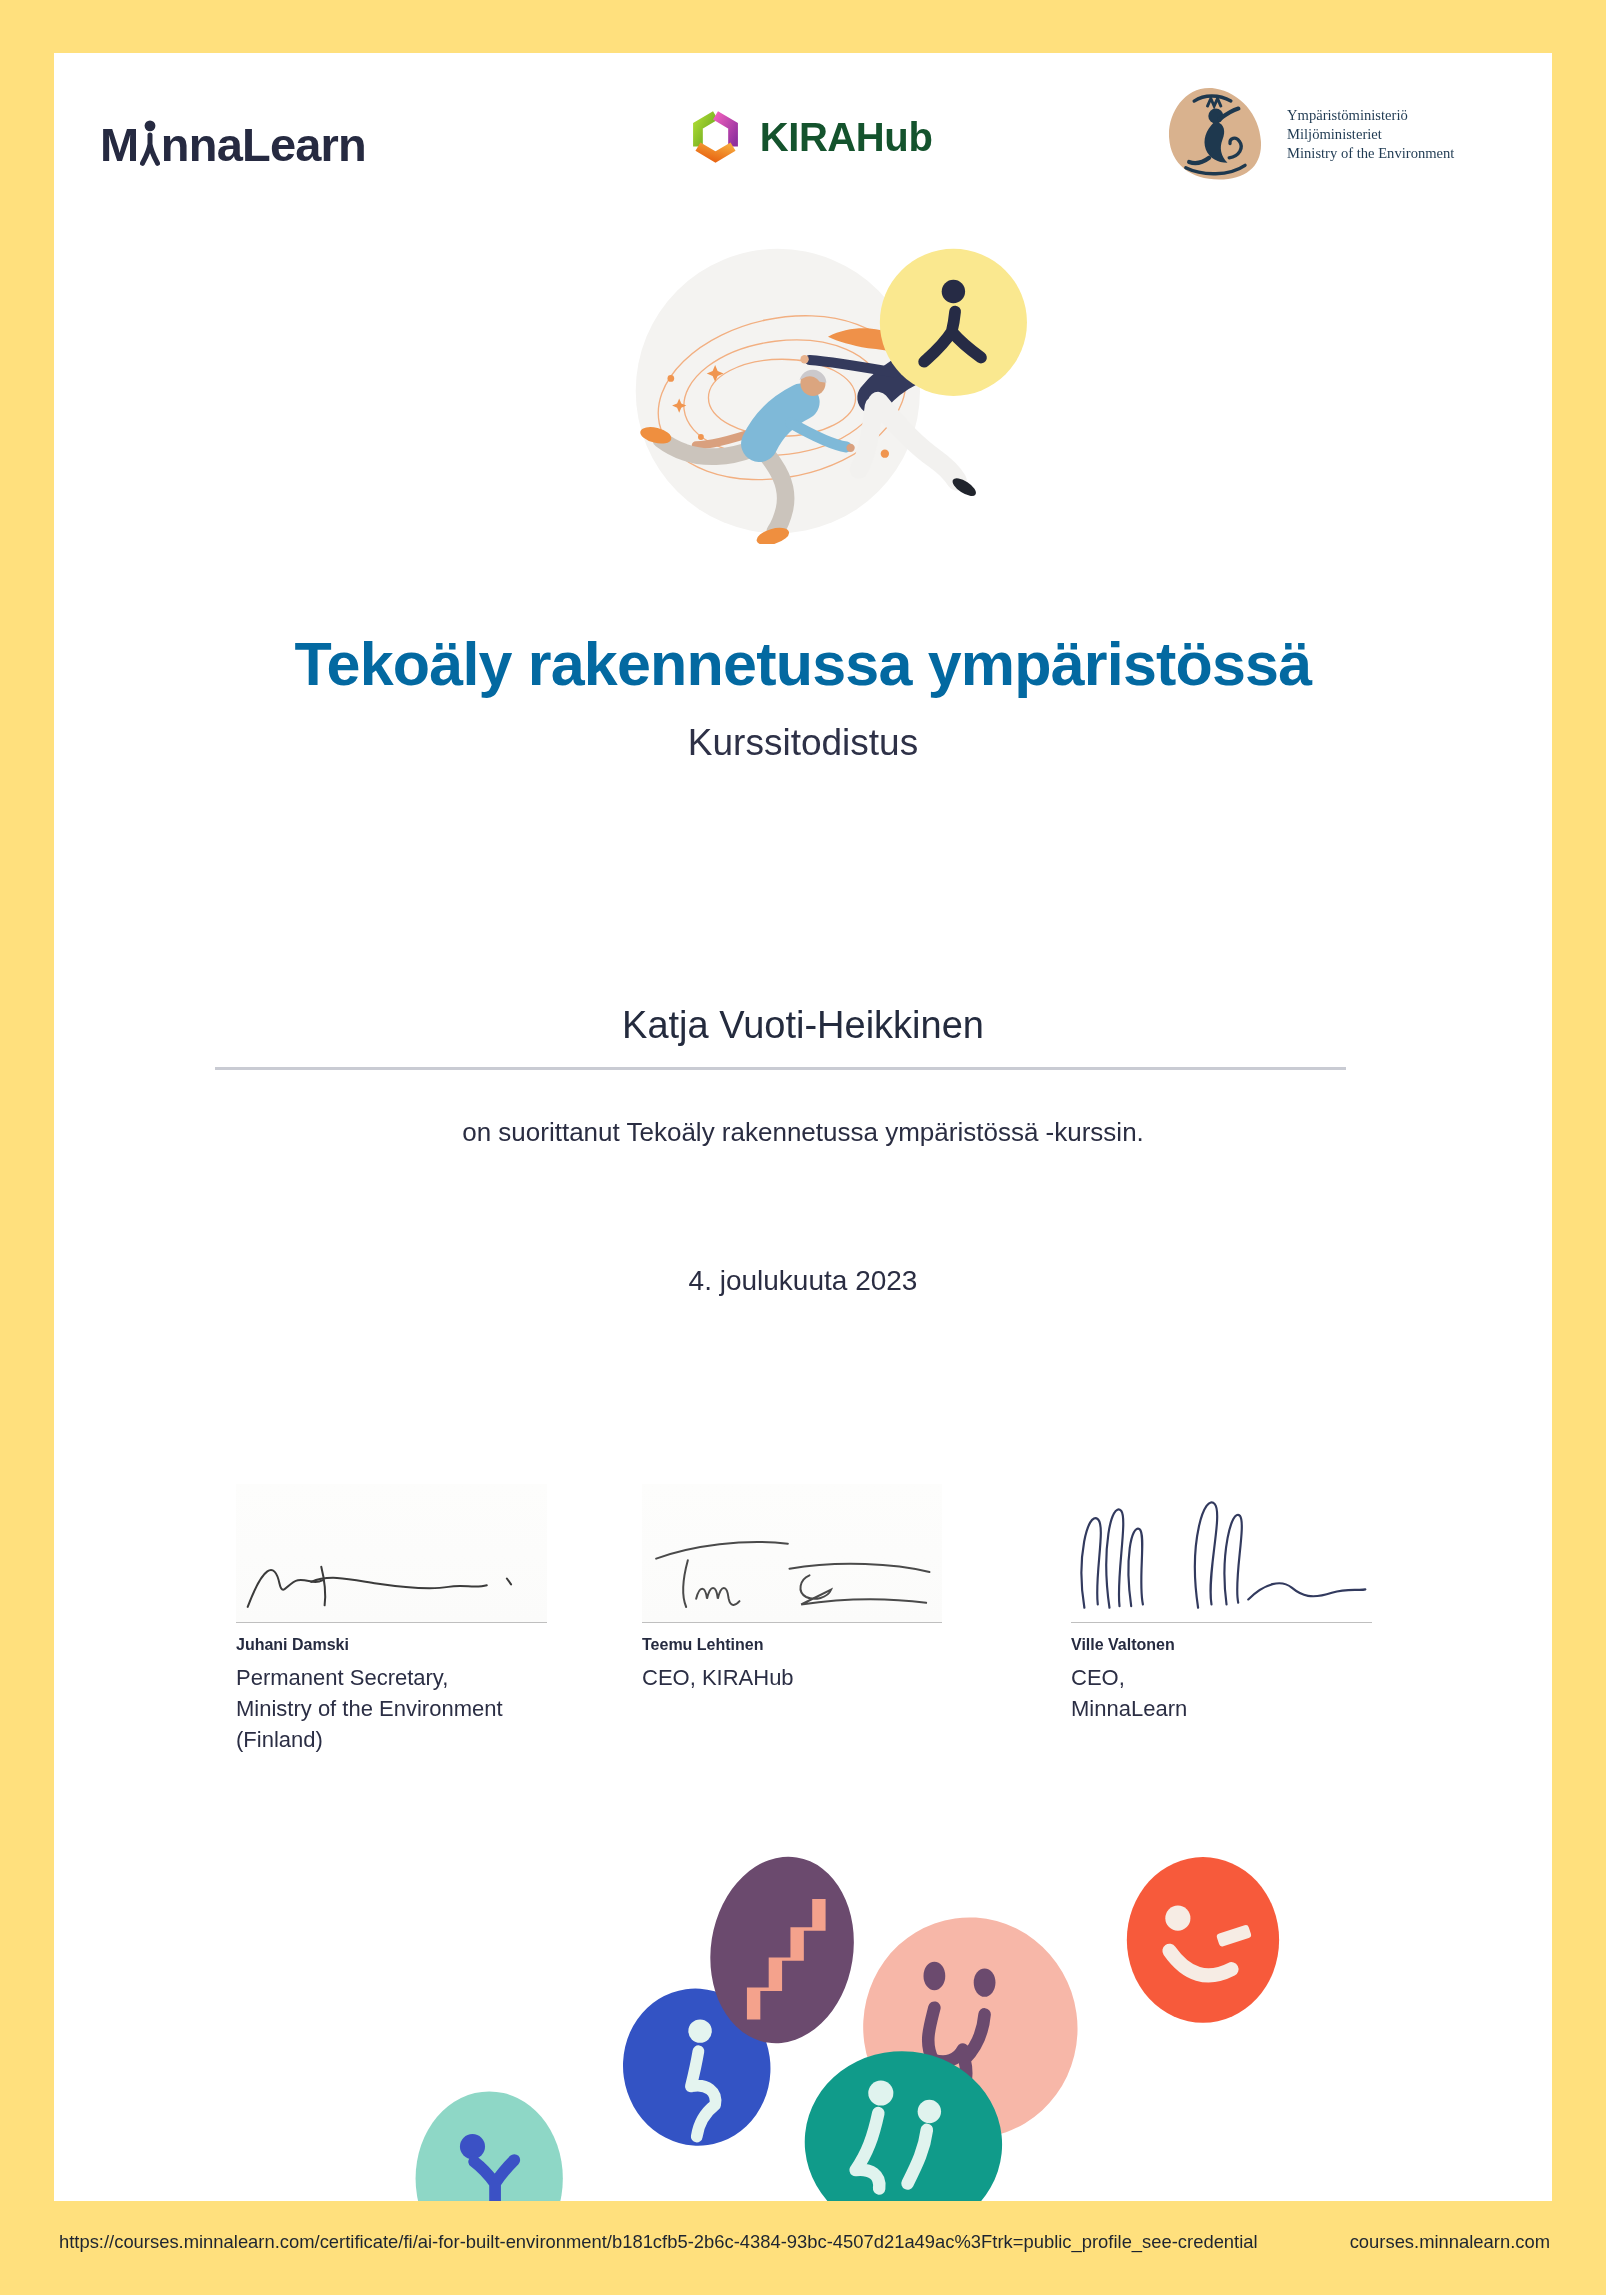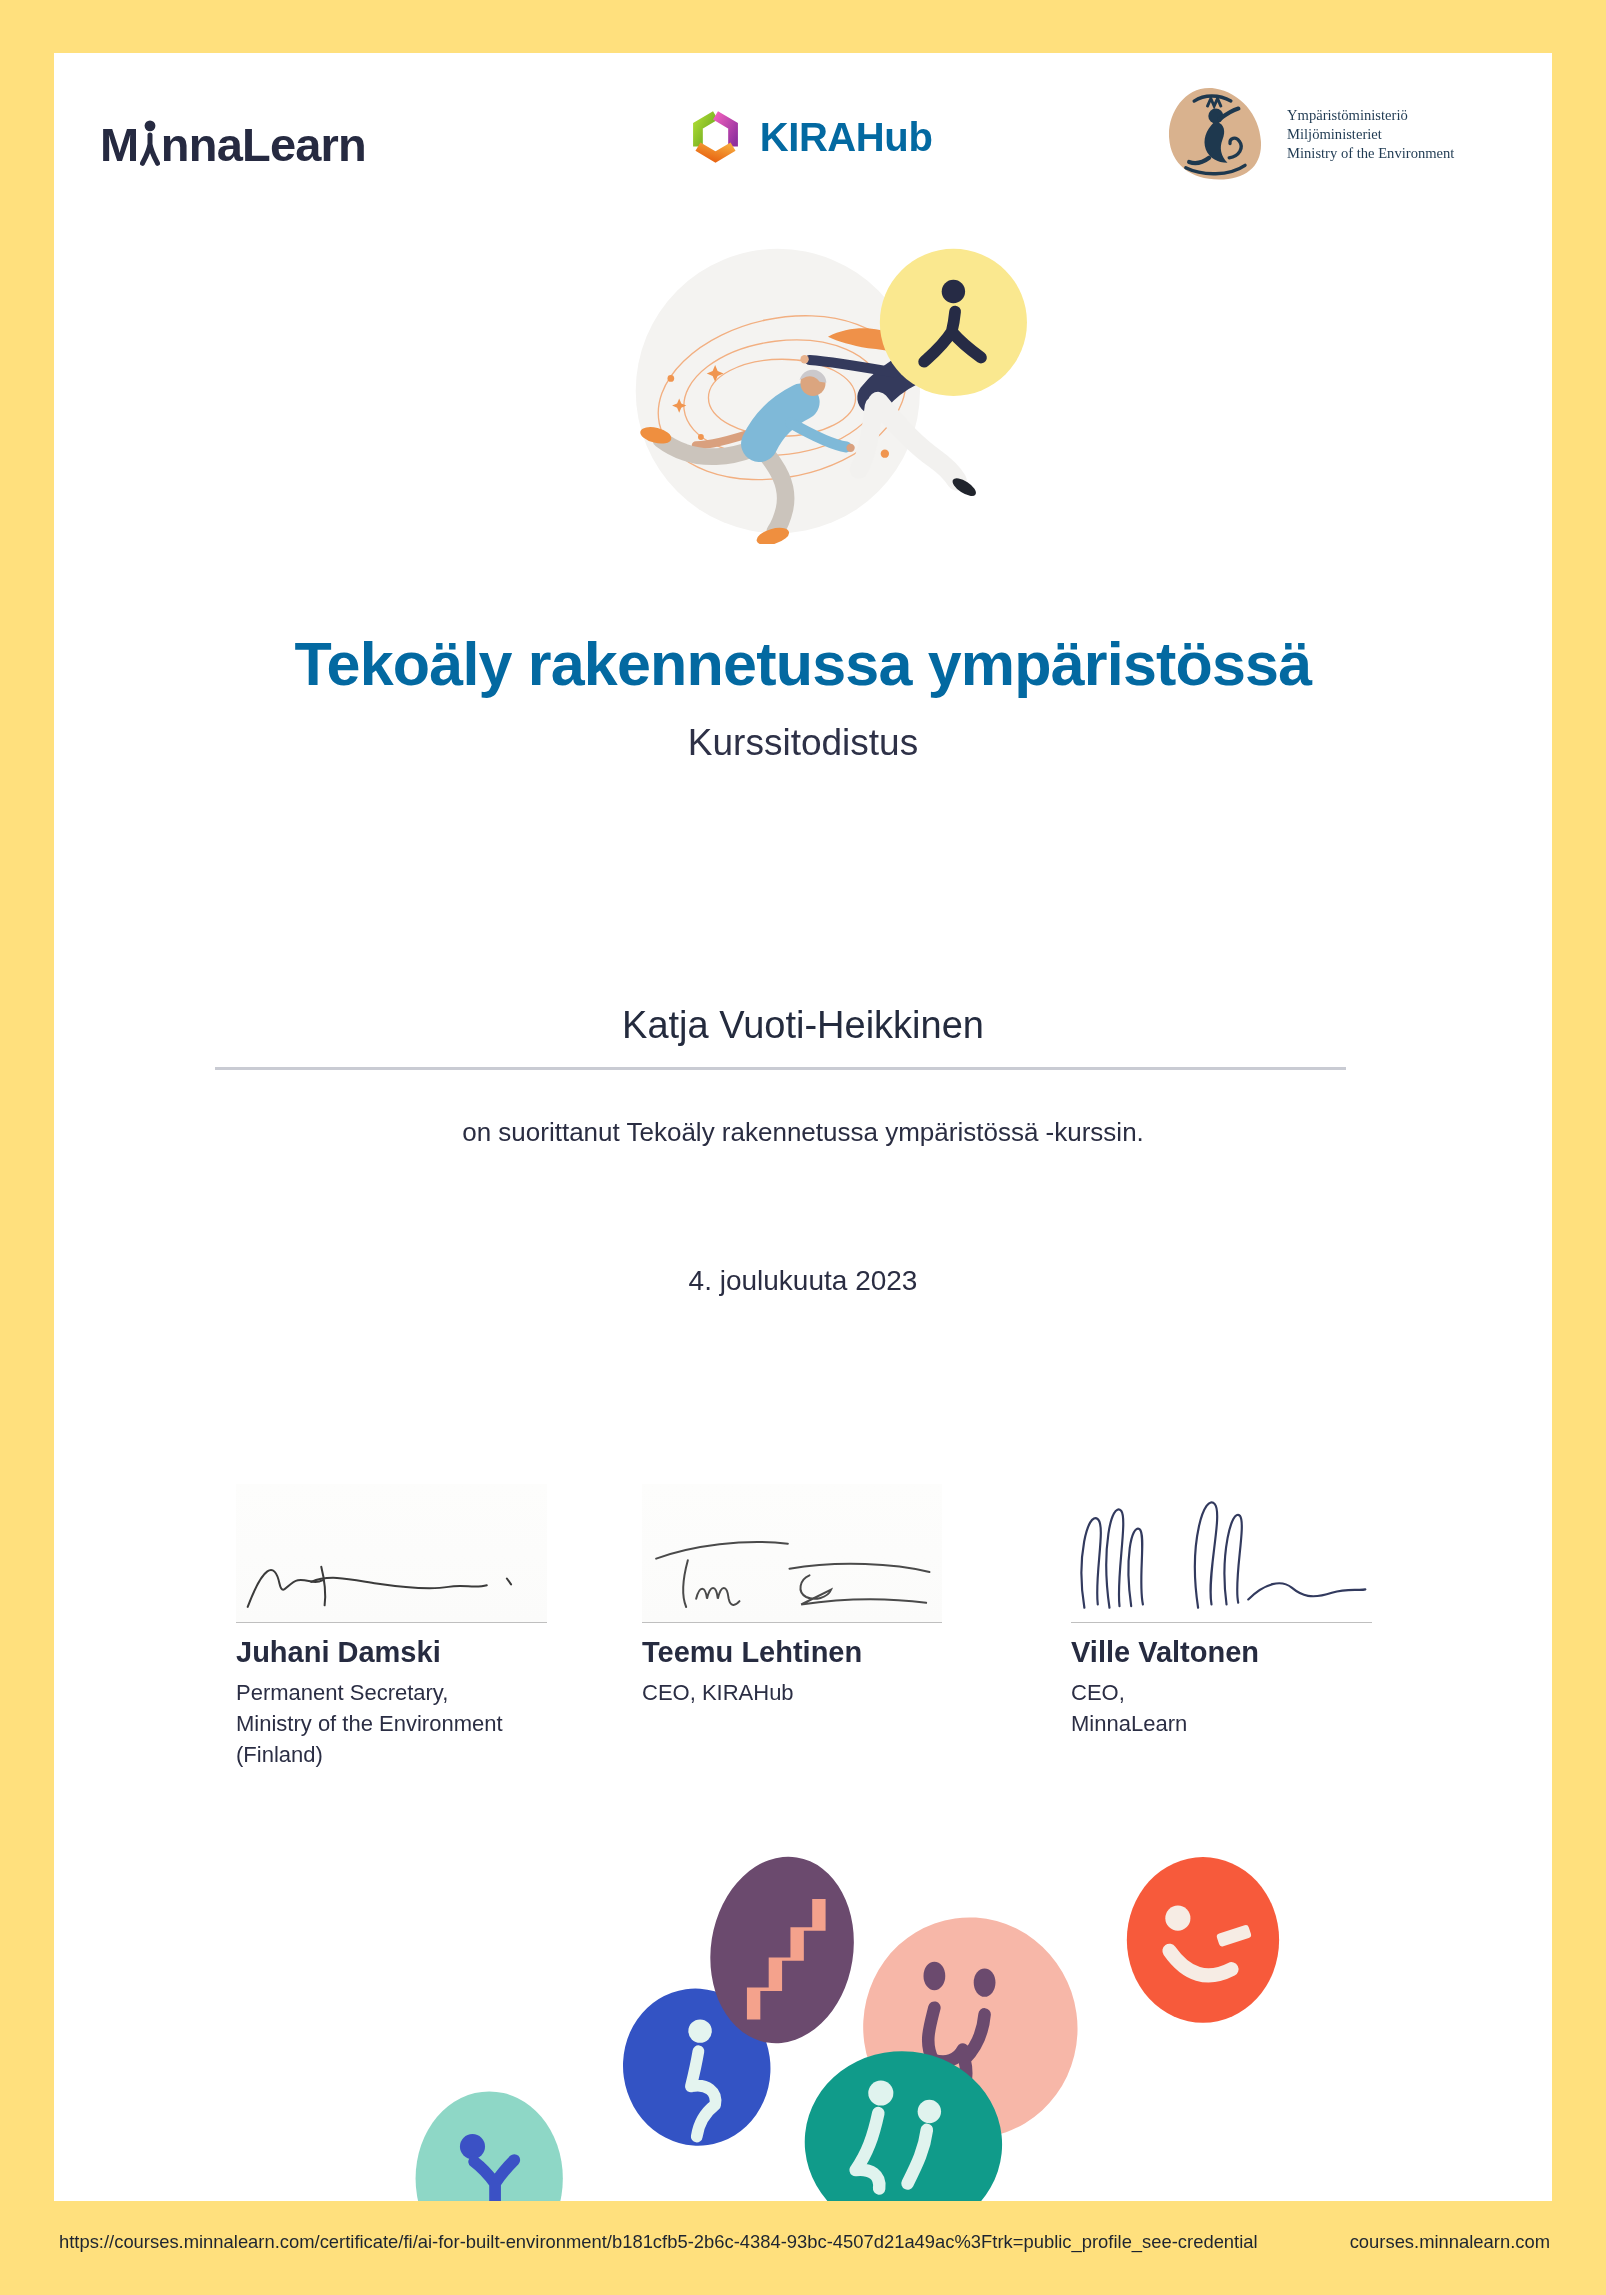--- a/index.html
+++ b/index.html
@@ -5,39 +5,39 @@
   html,body{margin:0;padding:0;}
   body{font-family:"Liberation Sans", sans-serif; background:#ffffff;}
   .page{position:relative;width:1607px;height:2295px;background:#ffe07d;overflow:hidden;}
   .sheet{position:absolute;left:54px;top:53px;width:1498px;height:2148px;background:#ffffff;overflow:hidden;}
 
   
   .ml-logo{position:absolute;left:46px;top:65px;display:flex;align-items:flex-end;color:#262a41;}
   .ml-logo .t{font-size:47px;font-weight:700;letter-spacing:-0.8px;line-height:1;}
   .ml-logo svg{margin:0 0.8px 0.8px 1.7px;}
   .kira{position:absolute;left:629px;top:46px;display:flex;align-items:center;gap:11.7px;}
-  .kira .t{font-size:40px;font-weight:700;color:#0369a1;letter-spacing:-0.4px;}
+  .kira .t{font-size:40px;font-weight:700;color:#14532d;letter-spacing:-0.4px;}
   .ministry{position:absolute;left:1111px;top:33px;display:flex;align-items:center;gap:22px;font-family:Liberation Serif, serif;}
   .ministry .lines{color:#1f3a52;font-size:14.6px;line-height:19px;}
 
   
   .cline{position:absolute;left:0;right:0;text-align:center;color:#0369a1;}
   .title{top:576px;font-size:61px;font-weight:700;letter-spacing:-0.8px;}
   .subtitle{top:669px;font-size:37px;font-weight:400;color:#2e3147;}
   .recipient{top:951px;font-size:38px;color:#242b3e;}
   .rule{position:absolute;top:1014px;left:161px;width:1131px;height:2.5px;background:#c9cbd3;}
   .statement{top:1064px;font-size:26px;color:#2a2d42;}
   .dategiven{top:1212px;font-size:28px;color:#2a2d42;}
 
   
   .sigcol{position:absolute;top:1431px;}
   .sigcol .sigbox{height:138px;display:flex;align-items:flex-end;background:linear-gradient(#fdfdfc,#fbfbfa);}
   .sigcol.c3 .sigbox{background:none;}
   .sigcol .line{border-top:1.7px solid #bfbfbf;}
-  .sigcol .nm{margin-top:13.4px;font-size:29px;font-weight:700;color:#262b40;}
+  .sigcol .nm{margin-top:13.4px;font-size:16px;font-weight:700;color:#262b40;}
   .sigcol .rl{margin-top:7.5px;font-size:22px;line-height:31px;color:#2b2e44;}
   .c1{left:182px;width:311px;}
   .c2{left:588px;width:300px;}
   .c3{left:1000px;width:301px;margin-left:17px;}
 
   .illus{position:absolute;left:565px;top:190px;}
   .decor{position:absolute;left:0;top:0;pointer-events:none;}
 
   
   .foot{position:absolute;left:0;right:0;top:2231px;height:33px;color:#1d2430;font-size:18.4px;}

